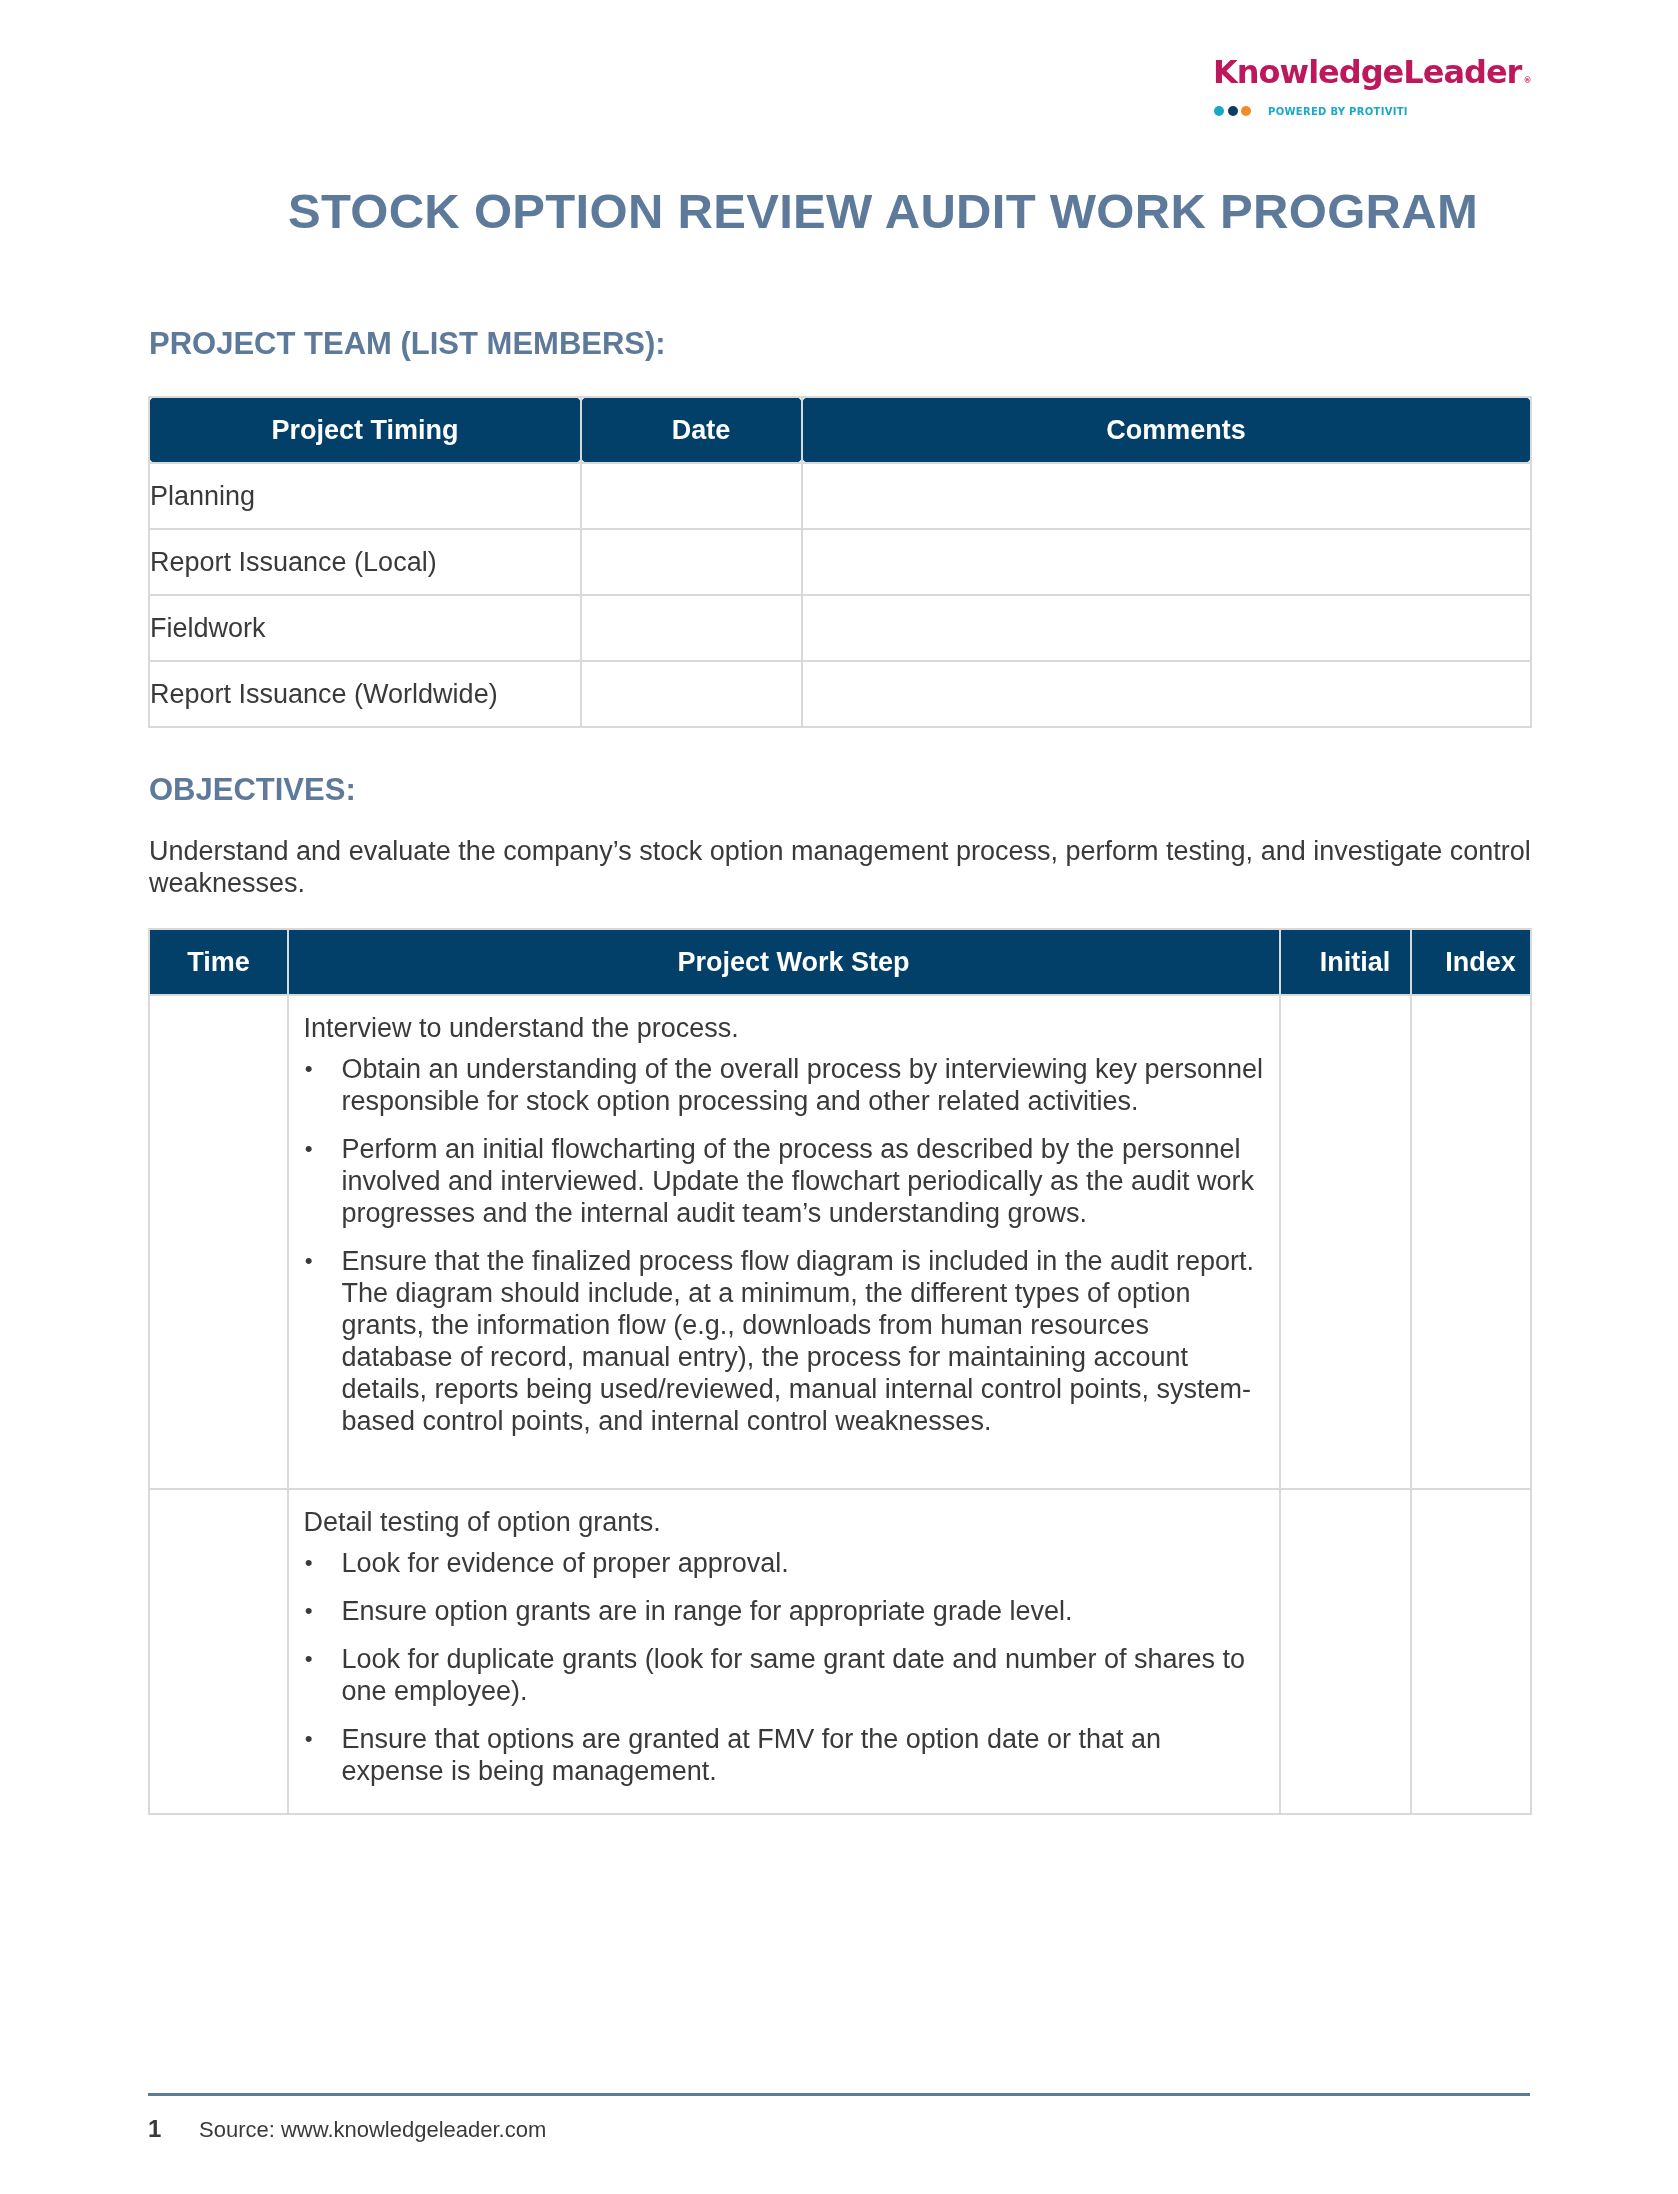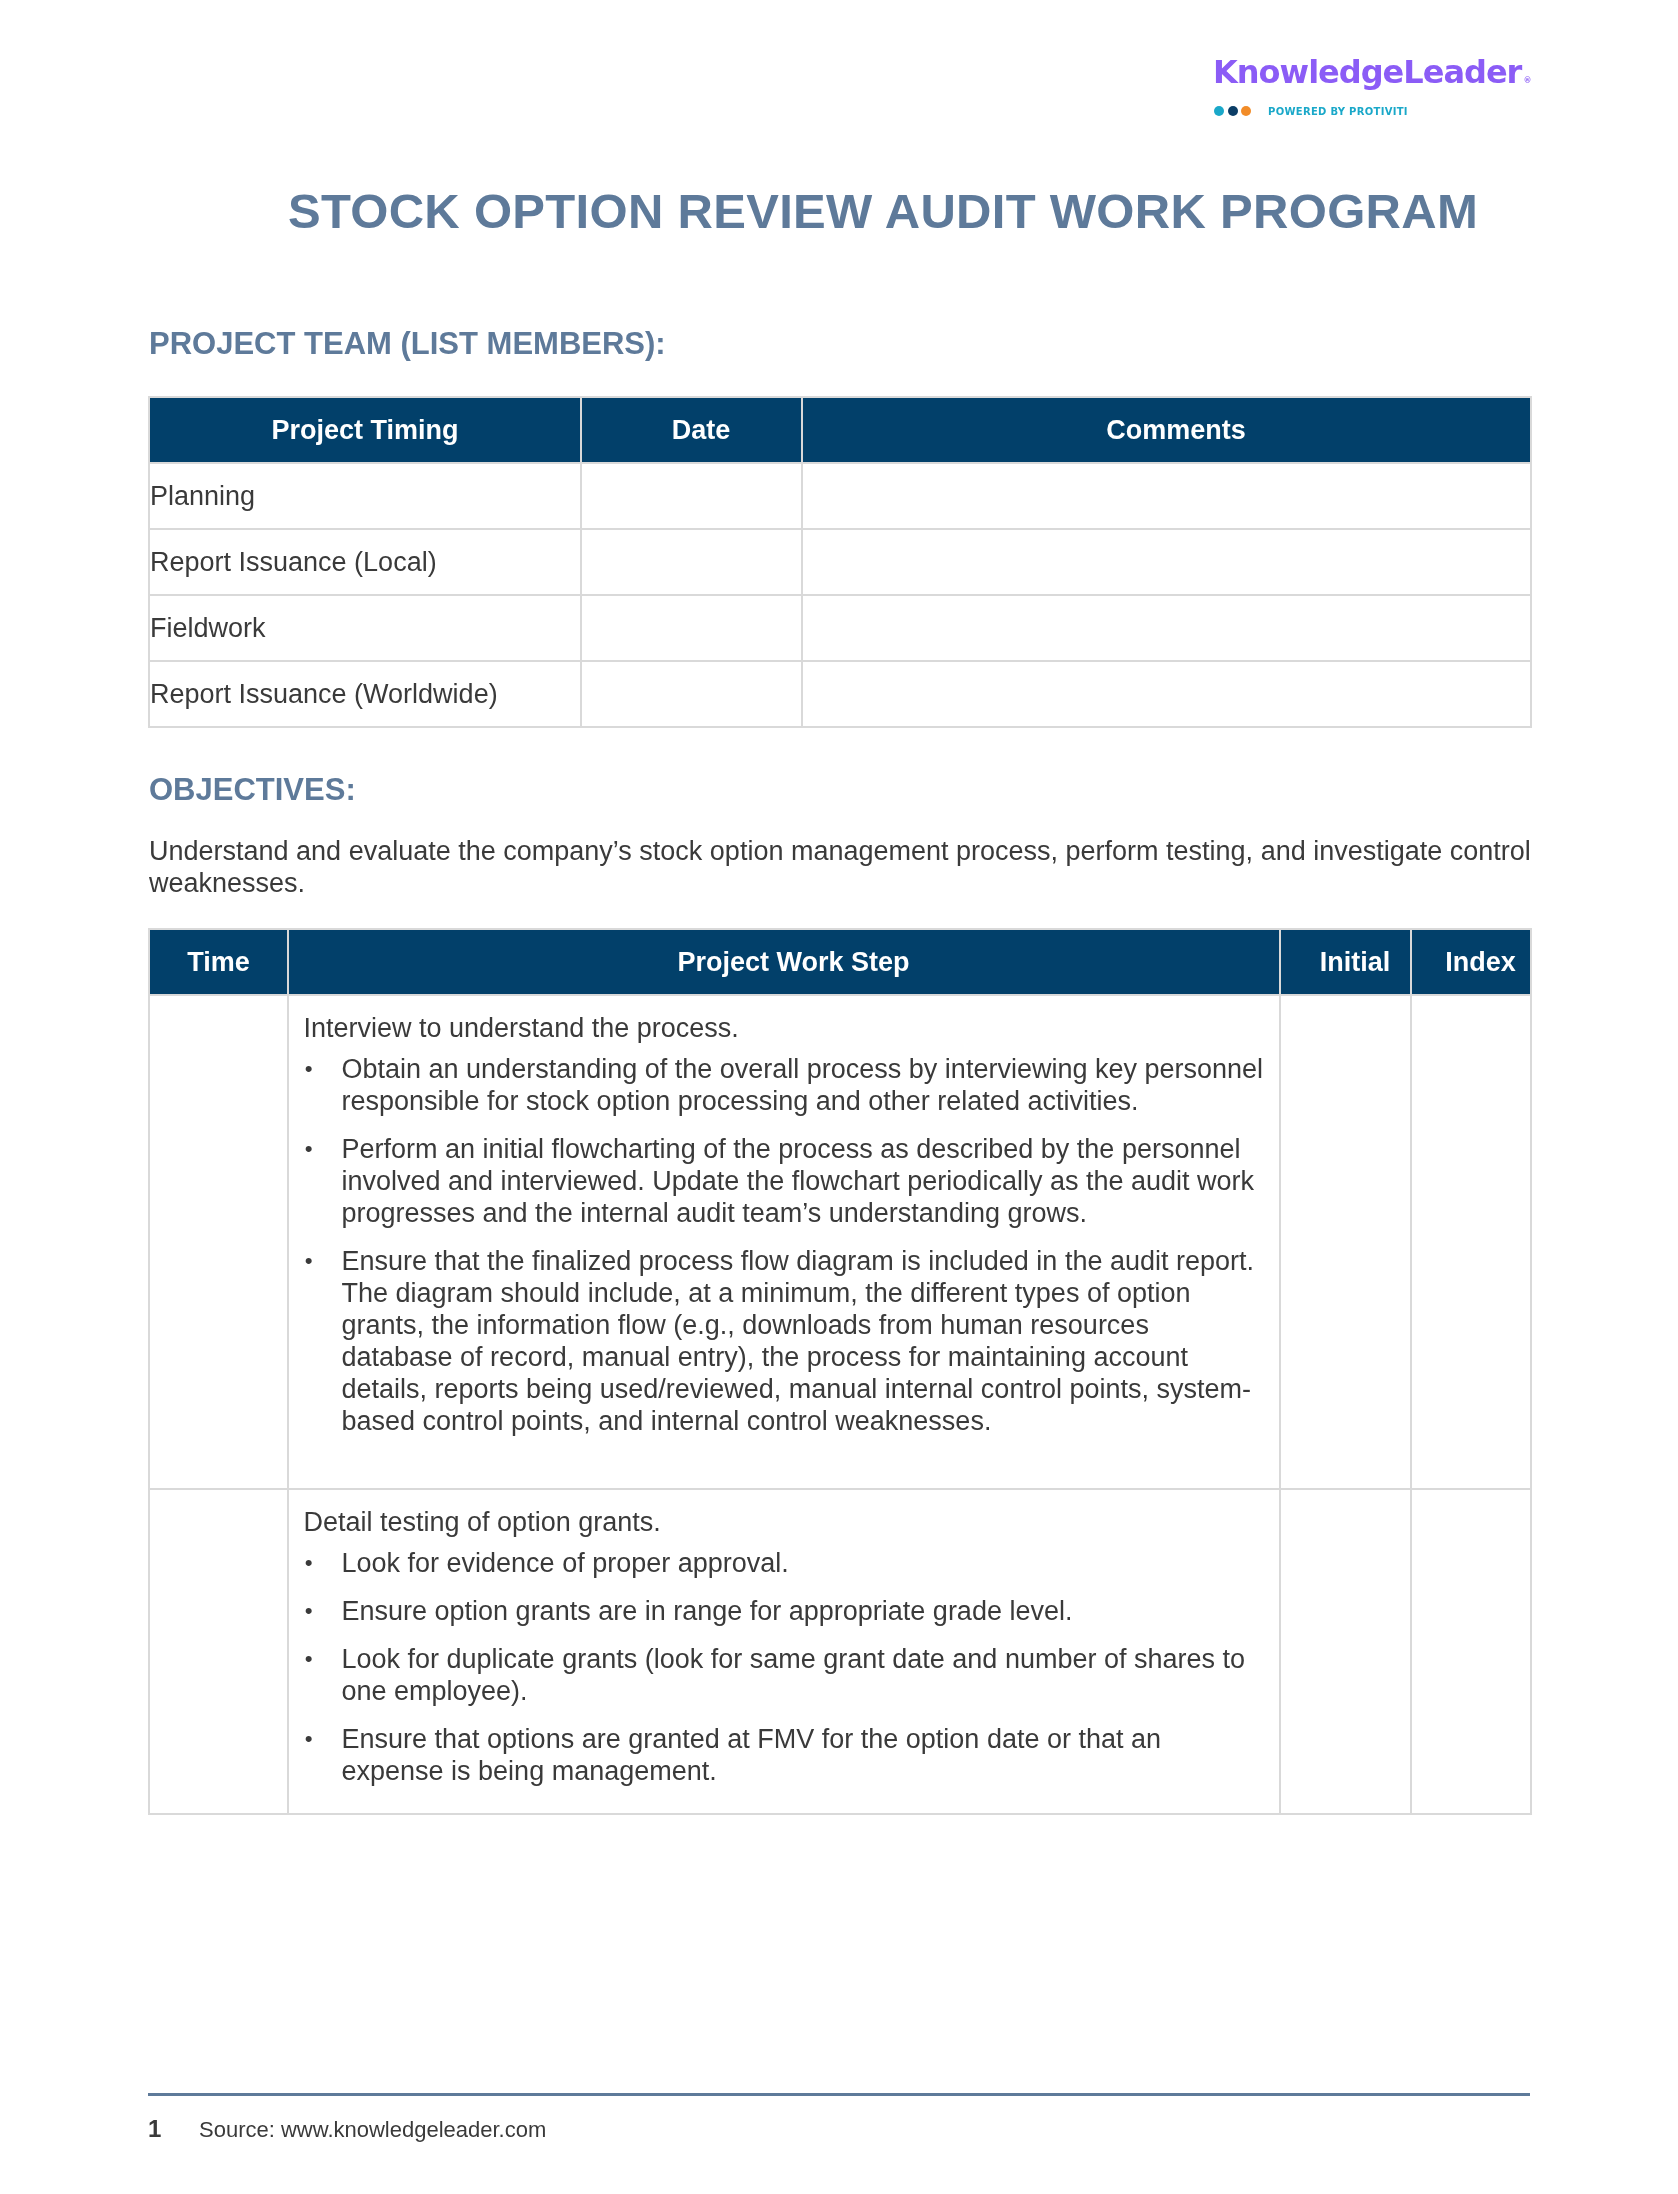--- a/index.html
+++ b/index.html
@@ -9,21 +9,21 @@
     color: #3a3a3a;
   }
   .abs { position: absolute; }
 
   
   .logo { left: 1213px; top: 51px; width: 329px; height: 79px; }
   .logo-word {
     position: absolute; left: 0; top: 0;
     font-family: "DejaVu Sans", "Liberation Sans", sans-serif;
     font-weight: bold; font-size: 32px; letter-spacing: -1px;
-    color: #8b5cf6; line-height: 42px; white-space: nowrap;
+    color: #be185d; line-height: 42px; white-space: nowrap;
   }
   .logo-reg {
     font-size: 8px; vertical-align: top; position: relative; top: 9.2px; left: 2px;
     letter-spacing: 0;
   }
   .logo-dots { position: absolute; left: 1.3px; top: 55px; display: flex; gap: 3.3px; }
   .logo-dot { width: 10px; height: 10px; border-radius: 50%; display: block; }
   .logo-tag {
     position: absolute; left: 55px; top: 55px;
     font-family: "DejaVu Sans", sans-serif; font-weight: bold;
@@ -50,21 +50,21 @@
   }
   table.grid th, table.grid td {
     border: 2px solid #d9d9d9; padding: 0; vertical-align: middle;
   }
   table.grid th {
     background: #02406a; color: #ffffff; font-weight: bold; text-align: center;
     border-color: #d9d9d9;
   }
   table.grid th + th { border-left: 2px solid #d9d9d9; padding-left: 19px; }
   .timing-table { left: 148px; top: 396px; width: 1382px; }
-  .timing-table th { height: 64px; }
+  .timing-table th { height: 64px; border-radius: 7px; }
   .timing-table td { height: 64px; padding-left: 14.5px; color: #3a3a3a; }
   .timing-table td.empty { padding: 0; }
 
   .objective-text {
     left: 149px; top: 835px; width: 1382px;
     font-size: 27px; line-height: 32px; color: #3a3a3a;
   }
 
   .work-table { left: 148px; top: 928px; width: 1382px; }
   .work-table th { height: 64px; }

